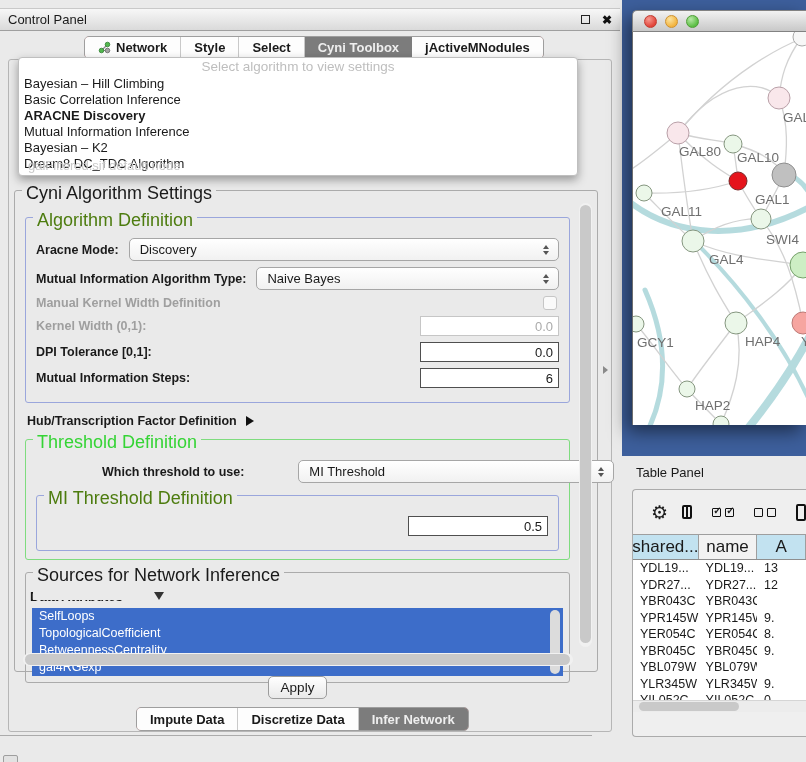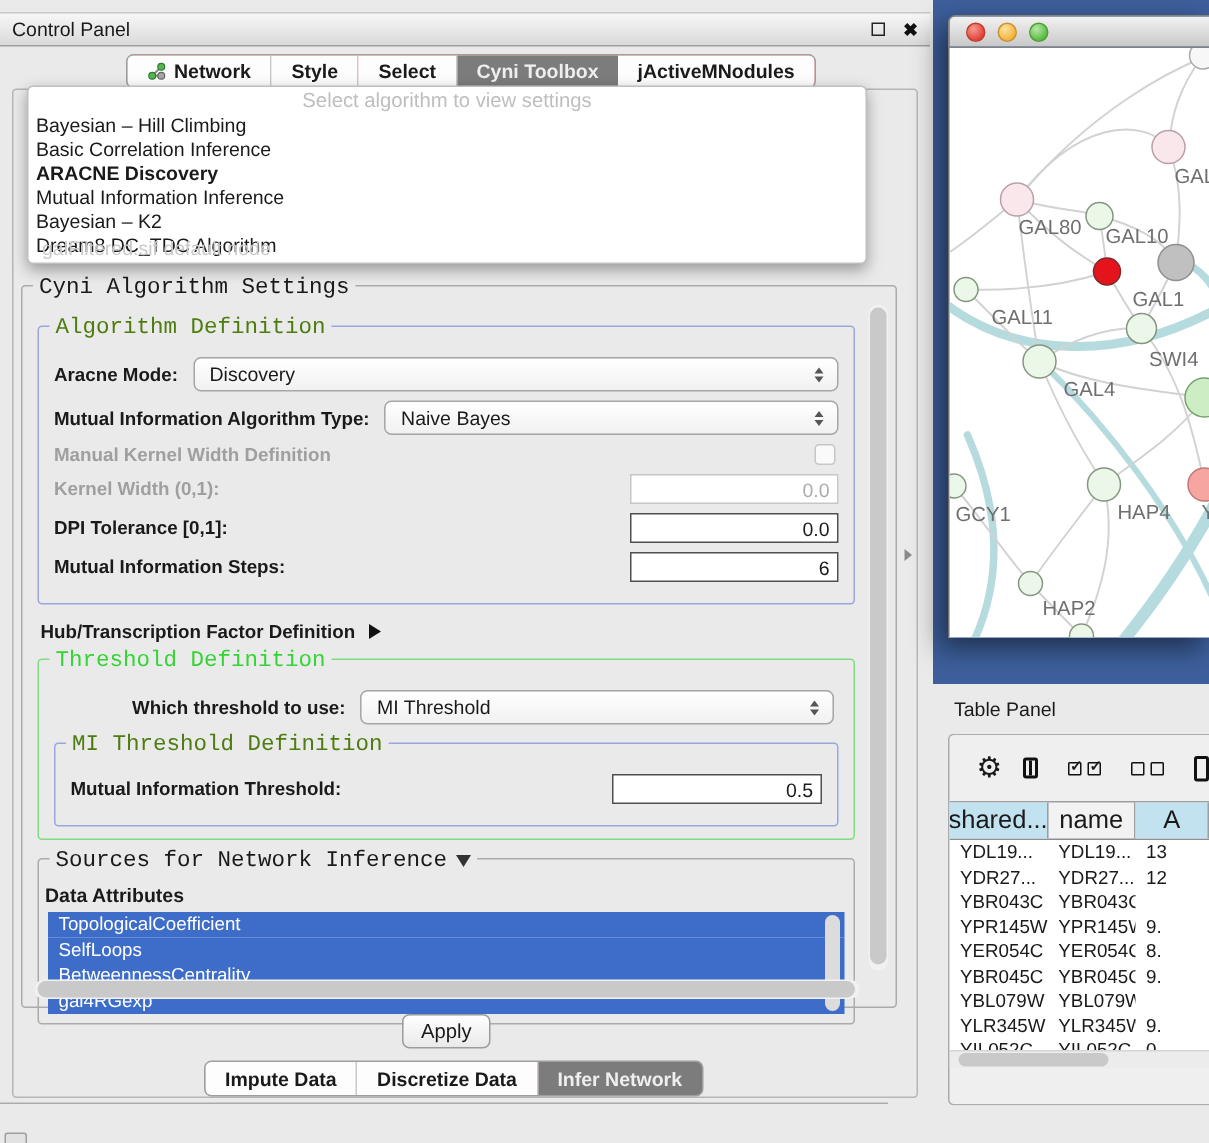--- a/index.html
+++ b/index.html
@@ -43,50 +43,50 @@
   .algo-item { height:16px; line-height:16px; font-size:13px; padding-left:5px; cursor:pointer; }
   .algo-item.bold { font-weight:bold; }
   .ghost-text { position:absolute; left:28px; top:158px; z-index:7; color:#C9C9C9; font-size:13px; pointer-events:none; }
   
   .settings-group {
     position:absolute; left:14px; top:190px; width:584px; height:482px;
     border:1px solid #ABABAB; border-radius:3px;
   }
   .gtitle {
     position:absolute; top:-8px; left:7px; background:#EAEAEA; padding:0 4px;
-    font-size:15px; white-space:nowrap;font-family:Liberation Mono, monospace;
+    font-size:18px; white-space:nowrap;
   }
   .settings-inner { position:absolute; left:10px; top:14px; right:27px; bottom:22px; }
   .fgroup { position:relative; border:1px solid #ABABAB; border-radius:3px; padding:14px 10px 8px; }
   .fgroup.blue { border-color:#9AA6DC; }
   .fgroup.blue > .gtitle { color:#4d7c0f; }
   .fgroup.green { border-color:#7FDC7F; }
   .fgroup.green > .gtitle { color:#35D435; }
   .srow { display:flex; align-items:center; margin:6px 0; }
   .lbl { font-weight:bold; font-size:12.5px; margin-right:10px; white-space:nowrap; }
   .lbl.dis { color:#9F9F9F; }
   .combo {
     flex:1; height:23px; border:1px solid #A6A6A6; border-radius:5px;
     background:linear-gradient(#FFFFFF,#F1F1F1); position:relative;
     display:flex; align-items:center; padding:0 24px 0 10px; font-size:13px; cursor:pointer;
   }
-  .combo.w-mid { flex:none; width:316px; }
+  .combo.w-mid { flex:none; width:316px;margin-left:44px; }
   .steppers { position:absolute; right:9px; top:50%; transform:translateY(-50%); display:flex; flex-direction:column; gap:2px; }
   .arr-up { width:0; height:0; border-left:3.5px solid transparent; border-right:3.5px solid transparent; border-bottom:4.5px solid #555; }
   .arr-dn { width:0; height:0; border-left:3.5px solid transparent; border-right:3.5px solid transparent; border-top:4.5px solid #555; }
   .field {
     width:139px; height:20px; border:1px solid #4F4F4F; background:#FFF; font-size:13px;
     display:flex; align-items:center; justify-content:flex-end; padding-right:5px; margin-left:auto;
   }
   .field.dis { border-color:#C6C6C6; color:#ABABAB; }
   .checkbox { width:14px; height:14px; border:1px solid #C6C6C6; border-radius:3px; background:#FAFAFA; margin-left:auto; margin-right:2px; }
   .hub-row { display:flex; align-items:center; gap:9px; margin:11px 0 11px 2px; font-weight:bold; font-size:12.5px; cursor:pointer; }
   .tri-right { width:0; height:0; border-left:8px solid #111; border-top:5.5px solid transparent; border-bottom:5.5px solid transparent; }
   .tri-down { width:0; height:0; border-top:8px solid #333; border-left:5.5px solid transparent; border-right:5.5px solid transparent; display:inline-block; }
-  .indent { margin-left:52px; }
+  .indent { margin-left:66px; }
   .attr-title { font-weight:bold; font-size:13px; margin:6px 0 4px 0px; }
   .attr-list { position:relative; margin:0 2px; }
   .attr-item { height:17px; line-height:17px; background:#3D6DC9; color:#FFF; font-size:12.5px; padding-left:7px; cursor:pointer; }
   .attr-sb { position:absolute; right:3px; top:2px; bottom:2px; width:10px; background:#DCDCDC; border-radius:6px; }
   .v-sb { position:absolute; right:5px; top:12px; bottom:24px; width:13px; background:#F1F1F1; border-radius:7px; }
   .v-sb .thumb { position:absolute; left:1px; right:1px; top:2px; bottom:4px; background:#C9C9C9; border-radius:6px; }
   .h-sb { position:absolute; left:8px; right:24px; bottom:5px; height:13px; background:#F1F1F1; border-radius:7px; }
   .h-sb .thumb { position:absolute; top:1px; bottom:1px; left:2px; width:99%; background:#C9C9C9; border-radius:6px; }
   .apply-btn {
     position:absolute; left:268px; top:676px; width:59px; height:23px;
@@ -241,36 +241,35 @@
           <span>MI Threshold</span>
           <span class="steppers">
               <span class="arr-up"></span>
               <span class="arr-dn"></span>
             </span>
         </div>
       </div>
       <div class="fgroup blue" style="margin-top:12px;">
         <span class="gtitle">MI Threshold Definition</span>
         <div class="srow">
-          <span class="lbl">Mutual Information Threshold:</span>
           <div class="field" style="width:140px;">0.5</div>
         </div>
       </div>
     </div>
 
     <div class="fgroup" style="margin-top:12px; padding:10px 4px 6px;">
-      <span class="gtitle" style="display:flex; align-items:center; gap:6px;">
+      <span class="gtitle" style="display:flex; align-items:center; gap:6px;flex-direction:column;">
         <span>Sources for Network Inference</span>
         <span class="tri-down"></span>
       </span>
       <div class="attr-title">Data Attributes</div>
       <div class="attr-list">
         <div>
+            <div class="attr-item">SelfLoops</div>
             <div class="attr-item">TopologicalCoefficient</div>
-            <div class="attr-item">SelfLoops</div>
             <div class="attr-item">BetweennessCentrality</div>
             <div class="attr-item">gal4RGexp</div>
           </div>
         <div class="attr-sb"></div>
       </div>
     </div>
   </div>
 
   <div class="v-sb">
       <div class="thumb"></div>

